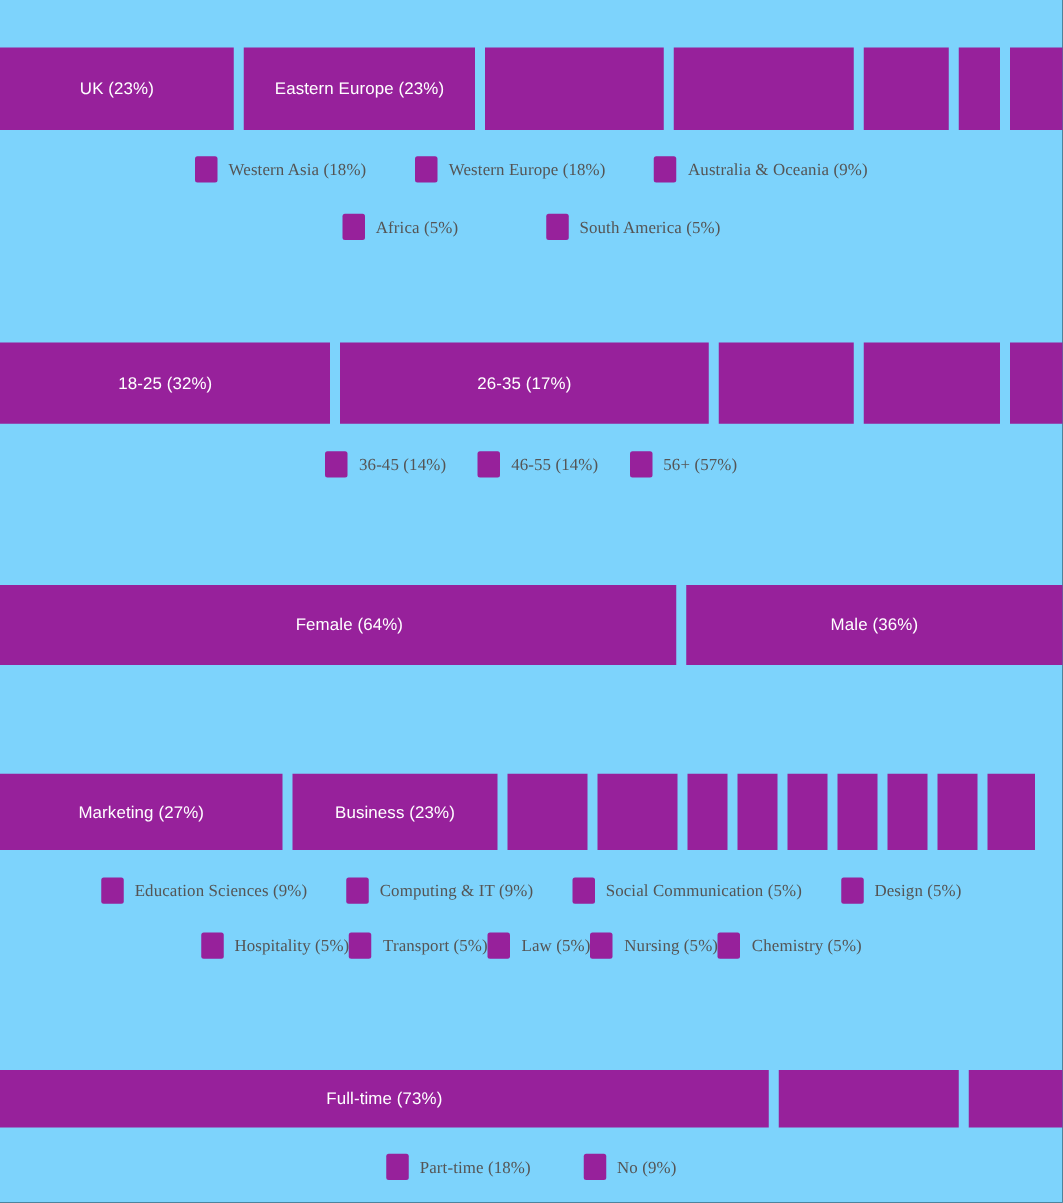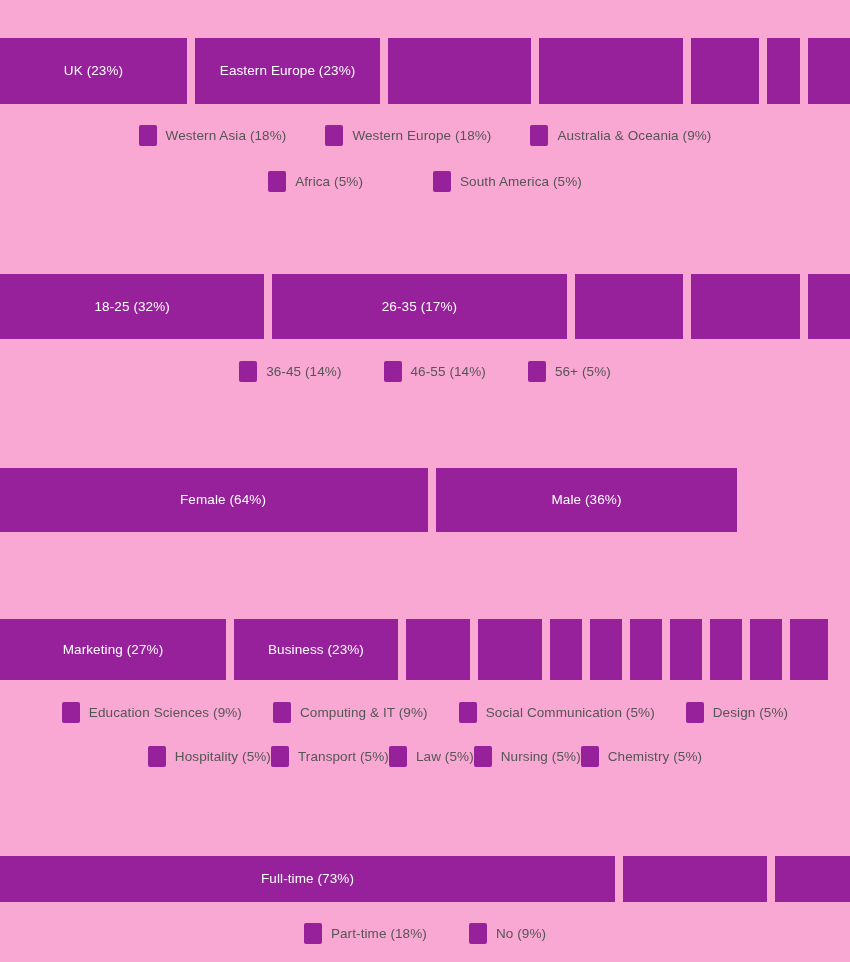--- a/index.html
+++ b/index.html
@@ -10,21 +10,21 @@
   body {
     width: 850px;
     height: 962px;
     font-family: "Liberation Sans", sans-serif;
     overflow: hidden;
   }
   .page {
     position: relative;
     width: 850px;
     height: 962px;
-    background: #f9a8d4;
+    background: #7dd3fc;
   }
 
   .chart-block {
     position: absolute;
     left: 0;
     width: 850px;
     box-sizing: border-box;
   }
 
   .bar-row {
@@ -54,20 +54,21 @@
     letter-spacing: 0.1px;
   }
 
   .legend-rows {
     width: 850px;
   }
   .legend-row {
     display: flex;
     flex-wrap: nowrap;
     justify-content: center;
+    font-family: Liberation Serif, serif;
   }
   .legend-item {
     display: flex;
     align-items: center;
     white-space: nowrap;
   }
   .legend-swatch {
     width: 18px;
     height: 21px;
     background: #97219b;
@@ -135,40 +136,40 @@
           <span class="bar-seg-label">18-25 (32%)</span>
         </div>
       <div class="bar-seg" style="width:297px;">
           <span class="bar-seg-label">26-35 (17%)</span>
         </div>
       <div class="bar-seg" style="width:110px;"></div>
       <div class="bar-seg" style="width:110px;"></div>
       <div class="bar-seg" style="width:42px;"></div>
     </div>
     <div class="legend-rows">
-      <div class="legend-row" style="margin-top:22px; gap:42px;">
+      <div class="legend-row" style="margin-top:22px; gap:25px;">
         <div class="legend-item">
           <span class="legend-swatch"></span>
           <span class="legend-label">36-45 (14%)</span>
         </div>
         <div class="legend-item">
           <span class="legend-swatch"></span>
           <span class="legend-label">46-55 (14%)</span>
         </div>
         <div class="legend-item">
           <span class="legend-swatch"></span>
-          <span class="legend-label">56+ (5%)</span>
+          <span class="legend-label">56+ (57%)</span>
         </div>
       </div>
     </div>
   </div>
 
   <div class="chart-block" style="top:468px;">
     <div class="bar-row" style="height:64px;">
-      <div class="bar-seg" style="width:428px;padding-left:18px;">
+      <div class="bar-seg" style="width:541px;padding-left:18px;">
           <span class="bar-seg-label">Female (64%)</span>
         </div>
       <div class="bar-seg" style="width:301px;">
           <span class="bar-seg-label">Male (36%)</span>
         </div>
     </div>
   </div>
 
   <div class="chart-block" style="top:619px;">
     <div class="bar-row" style="height:61px;">

